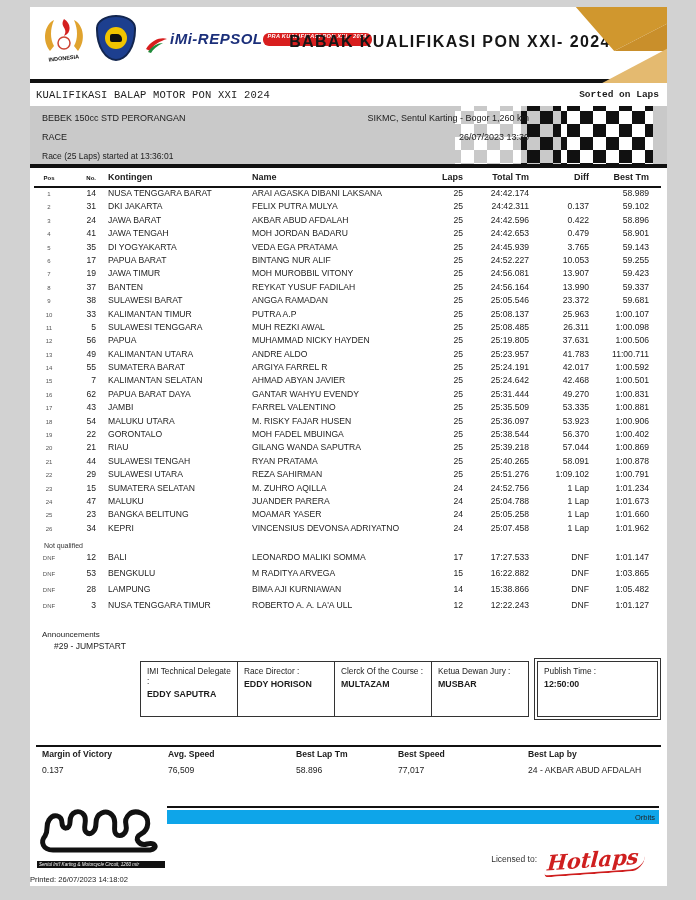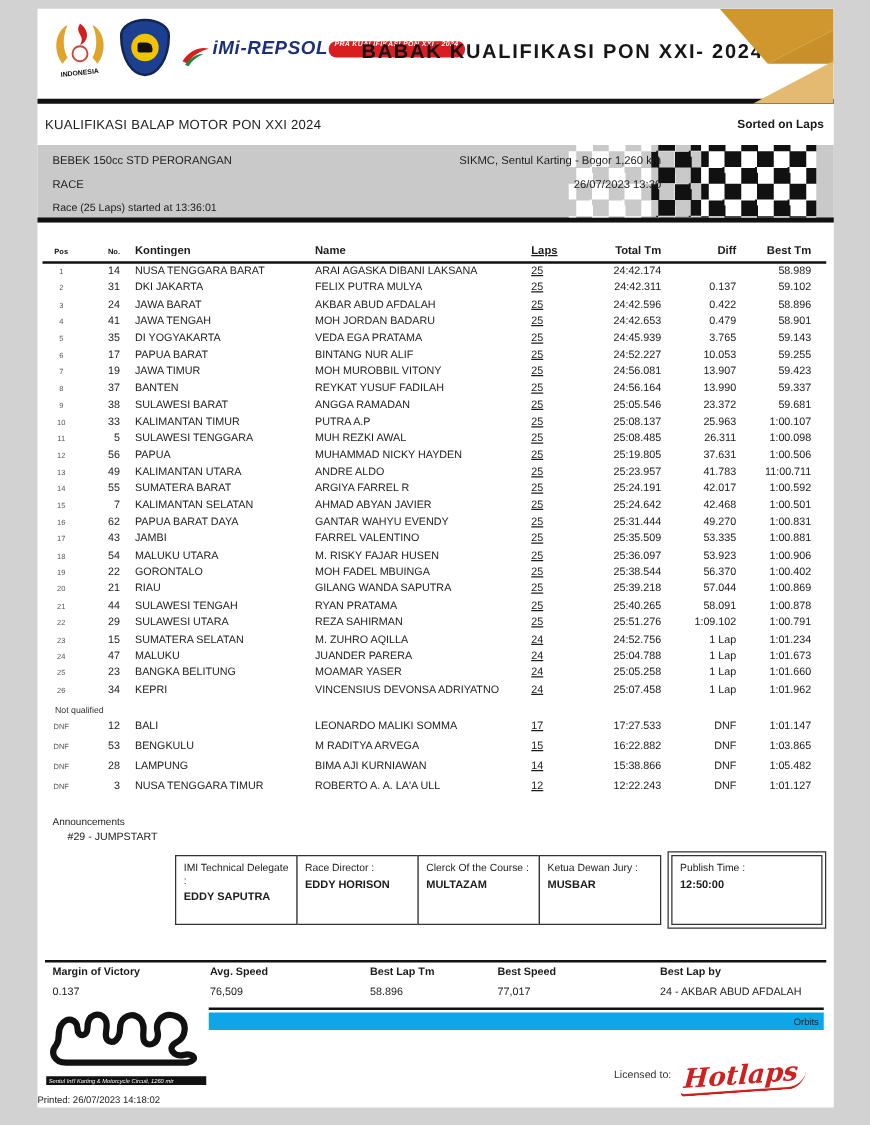--- a/index.html
+++ b/index.html
@@ -46,21 +46,21 @@
     clip-path:polygon(24% 0, 100% 0, 100% 22%, 56% 58%); }
   .gold-tri-b { position:absolute; inset:0; background:#c98f2b;
     clip-path:polygon(56% 58%, 100% 22%, 100% 58%); }
   .gold-tri-c { position:absolute; inset:0; background:#e4ba70;
     clip-path:polygon(46% 100%, 100% 55%, 100% 100%); }
 
   .bar-black { height:4px; background:#111; margin:0 0 0 0; }
 
   
   .subhdr { display:flex; justify-content:space-between; align-items:center;
-    padding:2px 8px 2px 6px; height:33px; }
+    padding:2px 8px 2px 6px; height:23px;font-family:Liberation Mono, monospace; }
   .subhdr-left { font-size:10.5px; letter-spacing:.2px; }
   .subhdr-right { font-size:9.5px; font-weight:bold; }
 
   
   .infoband { position:relative; background:#c9c9c9; height:62px; border-bottom:4px solid #111; }
   .info-line { position:absolute; left:12px; font-size:9px; }
   .i1 { top:7px; } .i2 { top:26px; } .i3 { top:45px; font-size:8.5px; }
   .info-right { position:absolute; font-size:9px; text-align:right; right:138px; z-index:2; }
   .r1 { top:7px; } .r2 { top:26px; }
   .flag { position:absolute; right:14px; top:0; bottom:0; display:flex; z-index:1; }
@@ -70,29 +70,29 @@
   .flag-m { width:40px;
     background:
       repeating-conic-gradient(#111 0% 25%, #0000 25% 50%),
       repeating-conic-gradient(#fff 0% 25%, #0000 25% 50%);
     background-size:26px 26px, 26px 26px; background-position:19px 18px, 6px 5px; }
   .flag-r { width:92px;
     background:repeating-conic-gradient(#111 0% 25%, #fff 25% 50%);
     background-size:26px 26px; background-position:6px 5px; }
 
   
-  .tbl { padding:4px 6px 0 4px;margin-top:13px; }
+  .tbl { padding:4px 6px 0 4px; }
   .trow { display:grid;
     grid-template-columns:30px 32px 6px 148px 175px 38px 66px 60px 60px;
     align-items:baseline; height:13.4px; font-size:8.6px; }
   .trow .c-pos  { text-align:center; font-size:6px; color:#555; }
   .trow .c-no   { text-align:right; }
   .trow .c-kont { padding-left:6px; overflow:hidden; white-space:nowrap; }
   .trow .c-name { padding-left:2px; overflow:hidden; white-space:nowrap; }
-  .trow .c-laps { text-align:left;text-decoration:underline; }
+  .trow .c-laps { text-align:right; }
   .trow .c-tot, .trow .c-diff, .trow .c-best { text-align:right; }
   .thead { border-bottom:2px solid #111; height:16px; font-weight:bold; }
   .thead .c-pos, .thead .c-no { font-size:6px; color:#111; }
   .thead > span { font-size:9px; }
   .thead .c-pos, .thead .c-no { font-size:6px; }
   .nq-label { font-size:7px; color:#333; padding:6px 0 3px 10px; }
   .dnf .trow { height:16px; }
   .dnf .c-pos { font-size:6px; }
 
   

